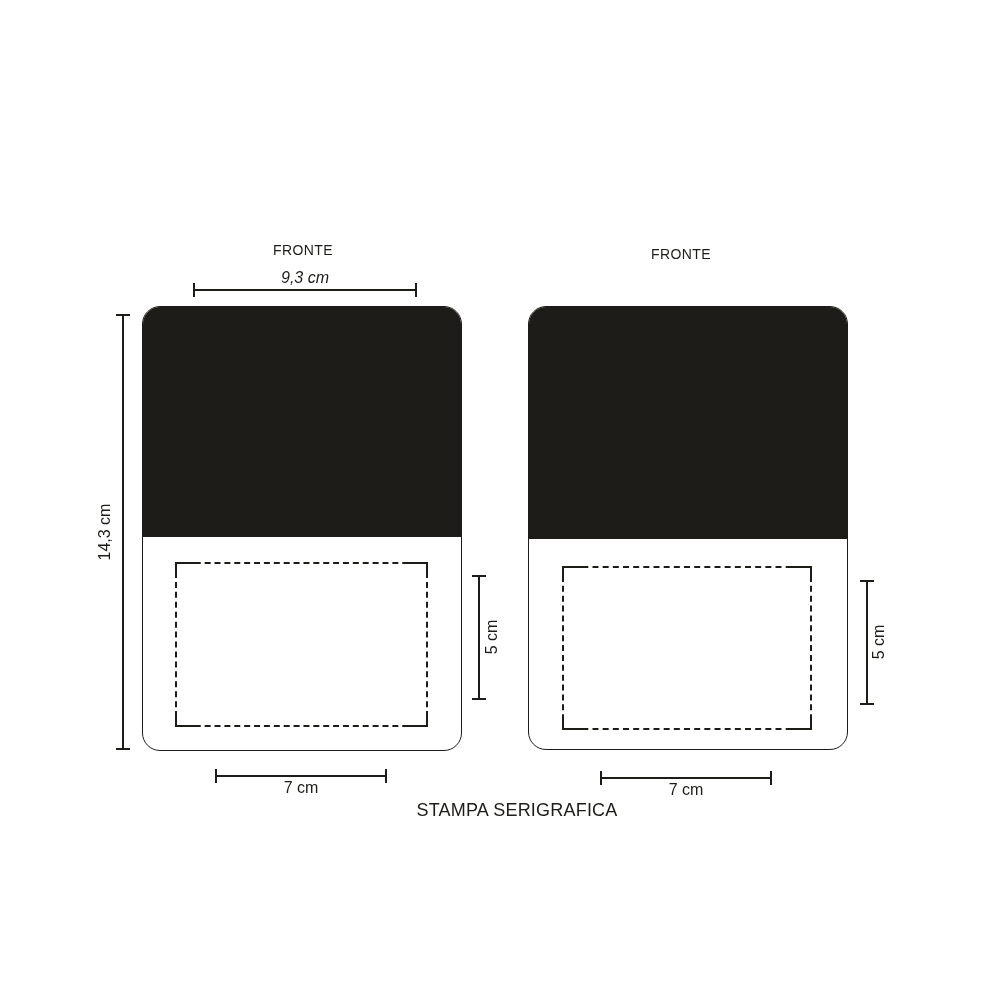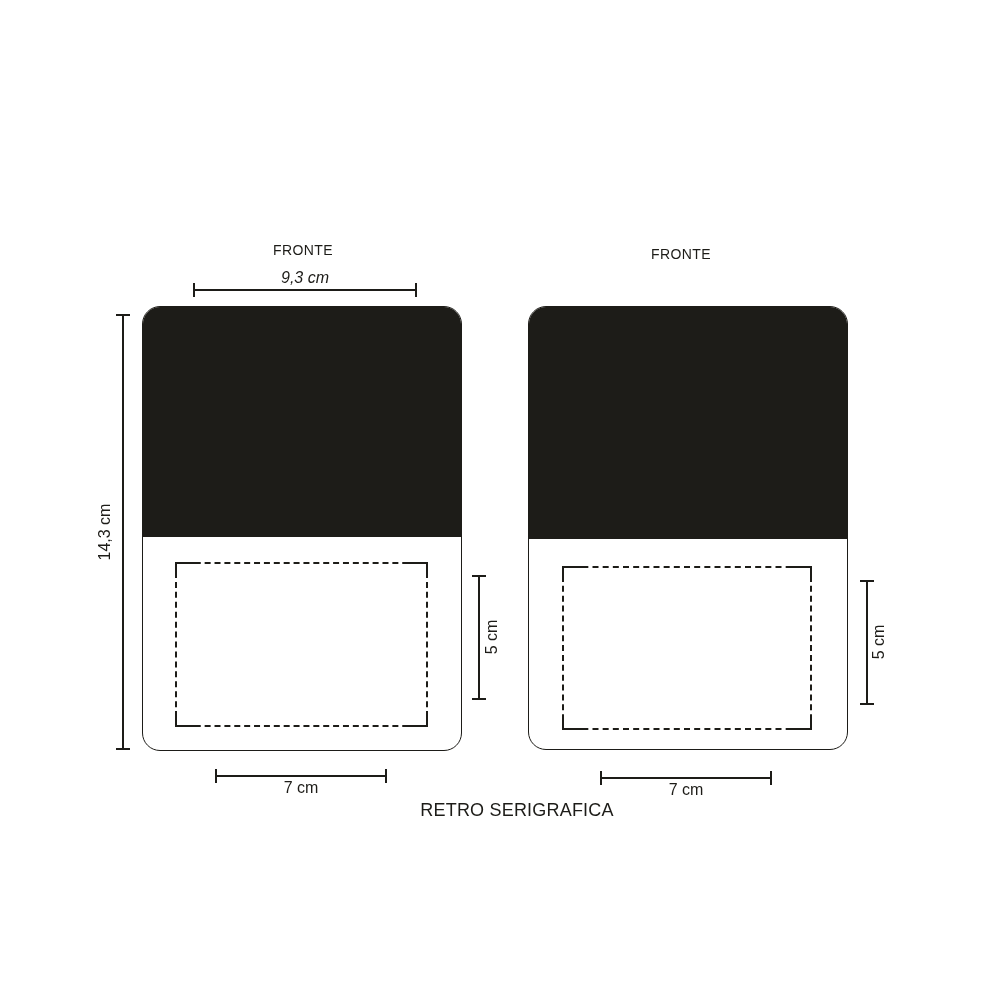--- a/index.html
+++ b/index.html
@@ -141,15 +141,15 @@
   </div>
   <div class="vlabel" style="left:879px; top:614px;">5 cm</div>
 
   <div class="dim-h" style="left:600px; top:743px; width:172px;">
     <span class="tick start"></span>
     <span class="line"></span>
     <span class="tick end"></span>
   </div>
   <div class="label dim-label" style="left:686px; top:762px;">7 cm</div>
 
-  <div class="label footer-label" style="left:517px; top:782px;">RETRO SERIGRAFICA</div>
+  <div class="label footer-label" style="left:517px; top:782px;">STAMPA SERIGRAFICA</div>
 
 </div>
 
 </body></html>

